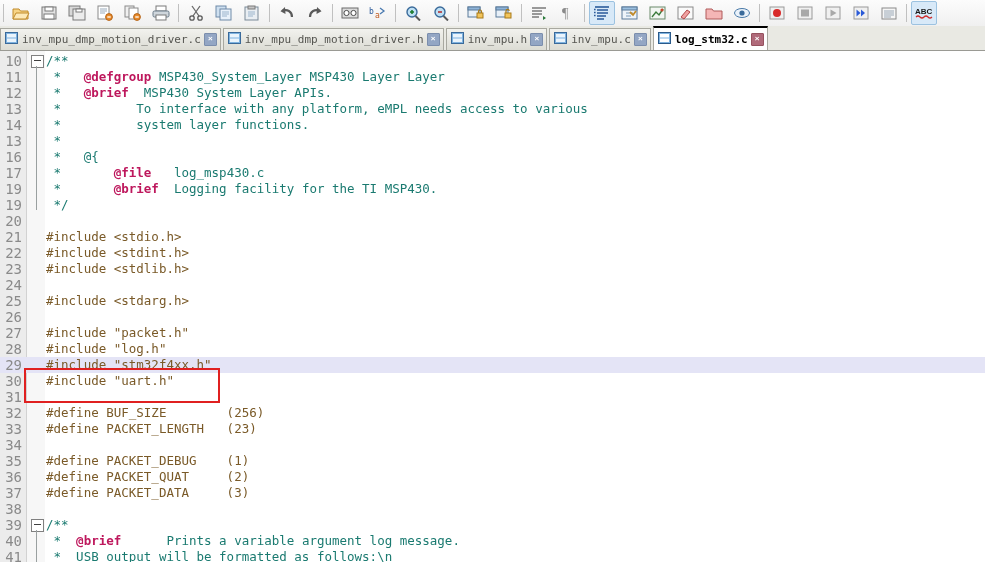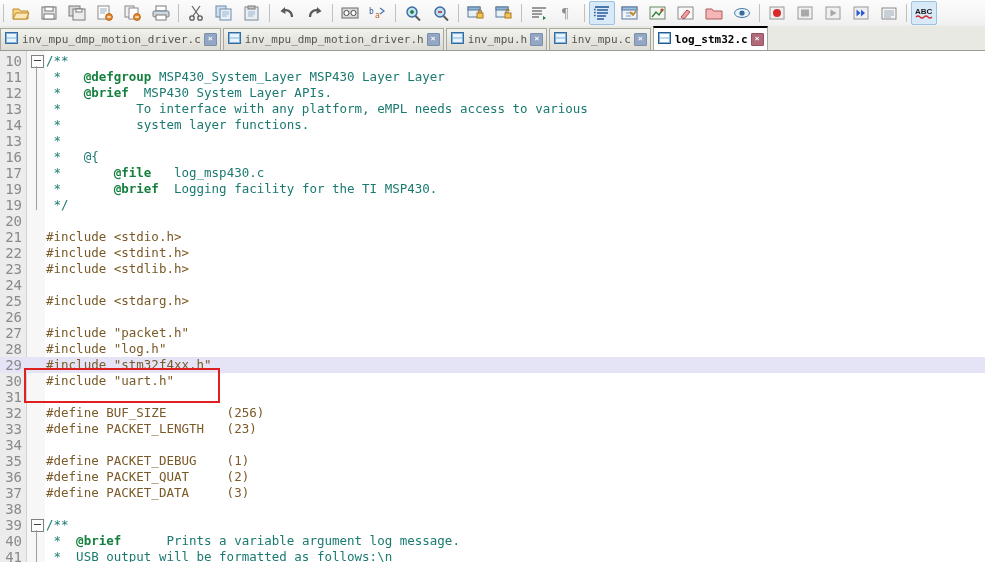--- a/index.html
+++ b/index.html
@@ -97,21 +97,21 @@
     position:absolute;left:0;top:0;width:22px;height:16px;
     text-align:right;color:#8a8a8a;
     font-family:"DejaVu Sans Mono","Liberation Mono",monospace;
     font-size:14px;line-height:16px;
   }
   .ctext{
     position:absolute;left:46px;top:0;height:16px;line-height:16px;
     white-space:pre;
   }
   .cm{color:#1a7a70;}            
-  .cmb{color:#15803d;font-weight:bold;}
+  .cmb{color:#be185d;font-weight:bold;}
   .pp{color:#7a5a28;}            
   .fold-line{
     position:absolute;left:36px;width:1px;background:#9aa0a0;
   }
   .fold-box{
     position:absolute;left:31px;width:11px;height:11px;
     border:1px solid #808080;background:#ffffff;
   }
   .fold-box::before{
     content:"";position:absolute;left:2px;top:4px;width:7px;height:1px;background:#404040;

